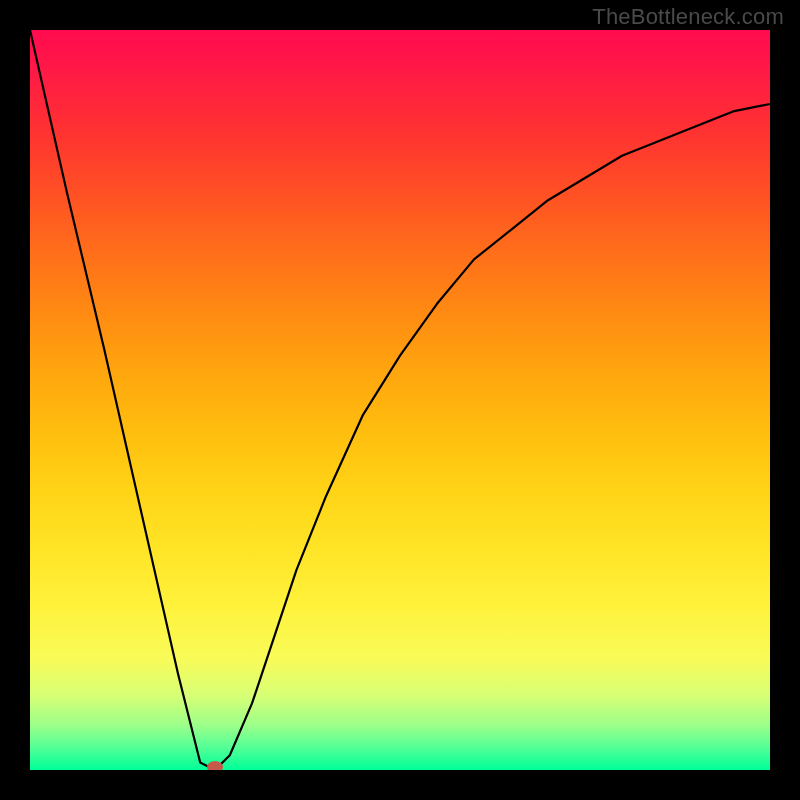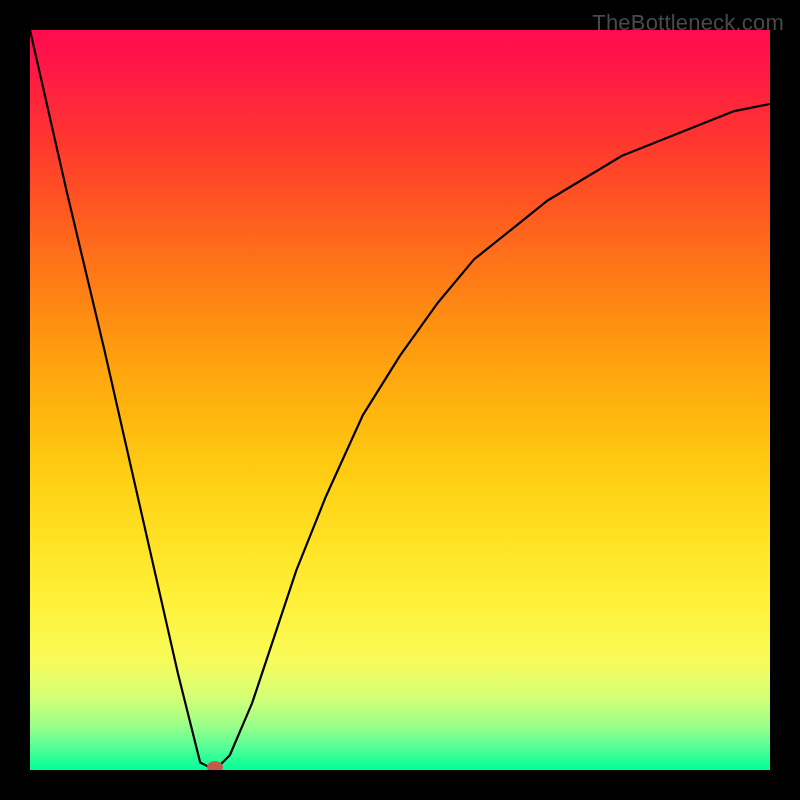--- a/index.html
+++ b/index.html
@@ -50,21 +50,20 @@
   }
   .watermark {
     position: absolute;
     top: 4px;
     right: 16px;
     color: #4a4a4a;
     font-size: 22px;
     font-weight: 400;
     letter-spacing: 0.2px;
     user-select: none;
-    margin-top: 6px;
   }
   svg.curve {
     position: absolute;
     inset: 0;
   }
   .minpoint {
     fill: #c65a4a;
   }
 </style>
 </head>

